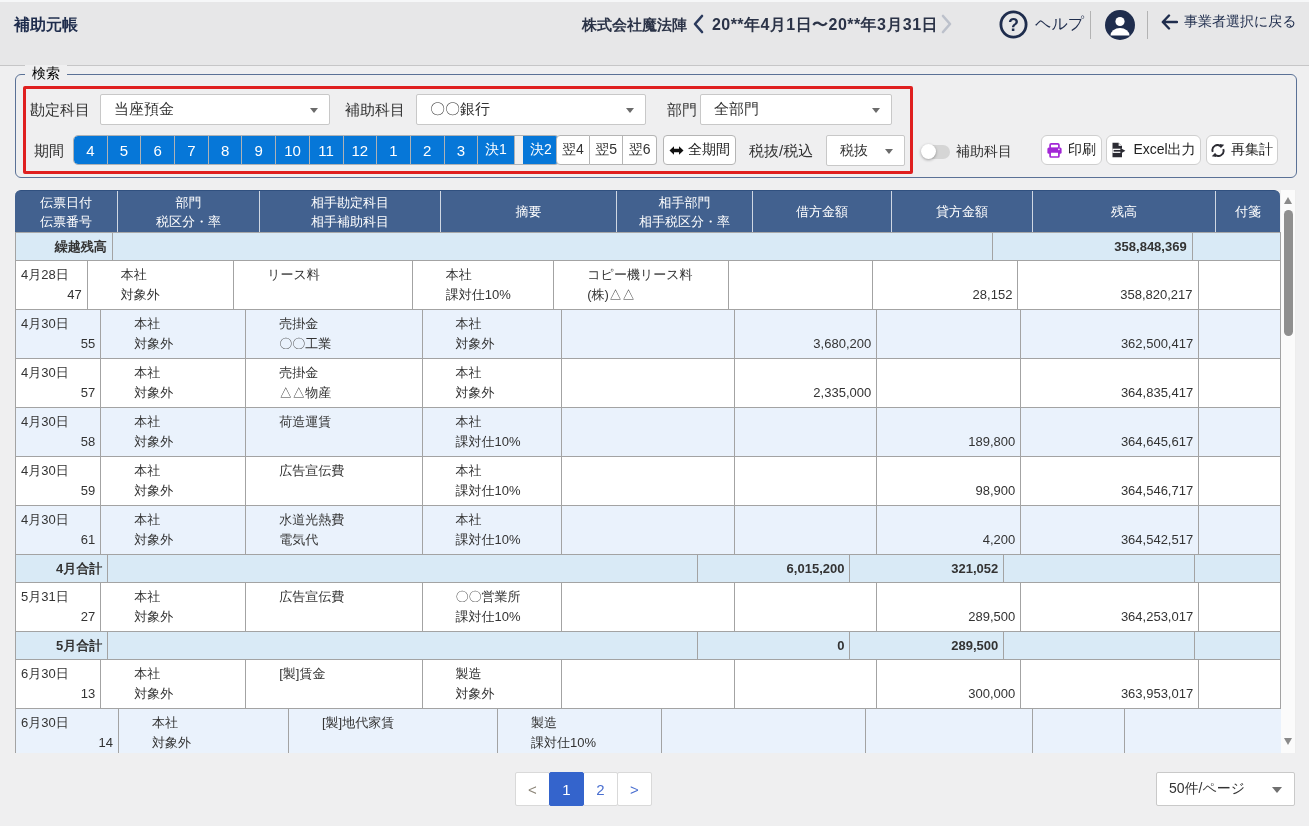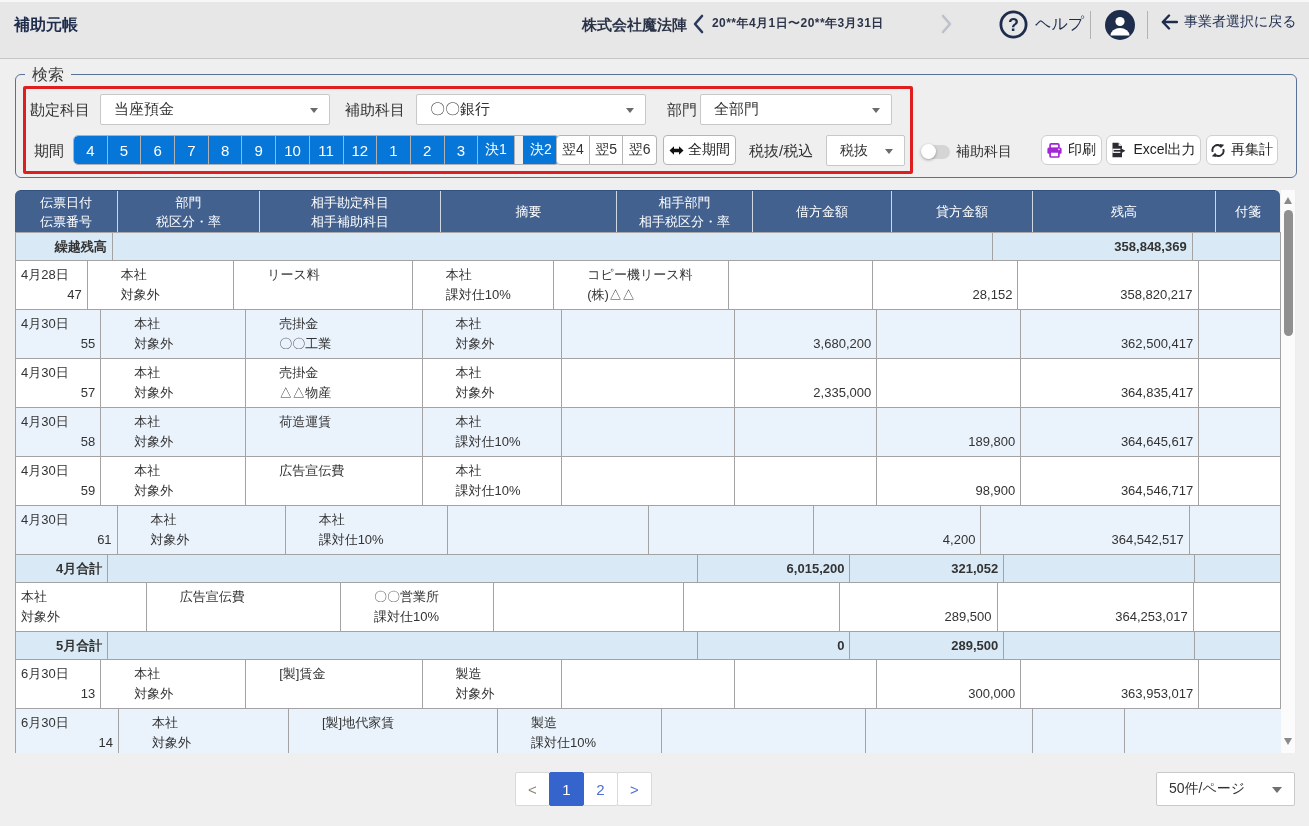--- a/index.html
+++ b/index.html
@@ -1,32 +1,32 @@
 <!DOCTYPE html>
 <html lang="ja"><head>
 <meta charset="utf-8">
 <style>
 * { margin:0; padding:0; box-sizing:border-box; }
 html,body { width:1309px; height:826px; overflow:hidden; }
 body { font-family:"Liberation Sans", sans-serif; background:#efeff0; color:#333; position:relative; }
 
 
-.topbar { position:absolute; left:0; top:0; width:1309px; height:59px; background:#e7e7e8; border-bottom:1px solid #c6c6c7; }
+.topbar { position:absolute; left:0; top:0; width:1309px; height:66px; background:#e7e7e8; border-bottom:1px solid #c6c6c7; }
 .title { position:absolute; left:14px; top:15px; font-size:16px; font-weight:bold; color:#1f2d4d; }
 .company { position:absolute; left:582px; top:16px; font-size:15px; font-weight:bold; color:#2b3347; }
 .chev { position:absolute; top:14px; }
-.datenav { position:absolute; left:712px; top:15px; font-size:12px; font-weight:bold; color:#2b3347; letter-spacing:0.45px; }
+.datenav { position:absolute; left:712px; top:15px; font-size:16px; font-weight:bold; color:#2b3347; letter-spacing:0.45px; }
 .helpwrap { position:absolute; left:999px; top:10px; display:flex; align-items:center; }
 .helptxt { font-size:16px; color:#1f2d4d; margin-left:7px; }
 .vdiv { position:absolute; top:11px; width:1px; height:28px; background:#b3b3b3; }
 .backwrap { position:absolute; left:1161px; top:13px; display:flex; align-items:center; color:#1f2d4d; font-size:14px; }
 
 
 .fieldset { position:absolute; left:15px; top:74px; width:1282px; height:104px; border:1px solid #5a7196; border-radius:6px; }
-.legend { position:absolute; left:9px; top:-10px; background:#efeff0; padding:0 7px; font-size:16px; color:#404040; }
+.legend { position:absolute; left:9px; top:-10px; background:#efeff0; padding:0 7px; font-size:14px; color:#000000; }
 .redbox { position:absolute; left:23px; top:86px; width:890px; height:88px; border:3px solid #df1f1f; border-radius:2px; }
 .lbl { position:absolute; font-size:15px; color:#333; }
 .sel { position:absolute; height:31px; background:#fff; border:1px solid #c8c8c8; border-radius:2px; font-size:15px; color:#333; display:flex; align-items:center; padding-left:13px; }
 .sel .arr { position:absolute; right:11px; top:13px; width:0; height:0; border-left:4px solid transparent; border-right:4px solid transparent; border-top:5px solid #6b6b6b; }
 
 .mgroup { position:absolute; left:73px; top:135px; height:30px; display:flex; border:1px solid #aeb2b6; border-radius:5px; overflow:hidden; }
 .mbtn { background:#0677d8; color:#fff; font-size:15px; display:flex; align-items:center; justify-content:center; border-right:1px solid #aeb2b6; }
 .mbtn.num { width:33.7px; }
 .mbtn.ketsu { width:36.5px; font-size:14px; }
 .mbtn.first { border-radius:4px 0 0 4px; }
@@ -357,20 +357,24 @@
       </div>
       <div class="row data alt">
         <div class="c" style="width:103px">
           <div class="c1l">4月30日</div>
           <div class="c1r">61</div>
         </div>
         <div class="c" style="width:142px">
           <div>本社</div>
           <div>対象外</div>
         </div>
+        <div class="c" style="width:181px">
+          <div>水道光熱費</div>
+          <div>電気代</div>
+        </div>
         <div class="c" style="width:136px">
           <div>本社</div>
           <div>課対仕10%</div>
         </div>
         <div class="c" style="width:176px">
           <div></div>
           <div></div>
         </div>
         <div class="c num" style="width:139px"></div>
         <div class="c num" style="width:141px">4,200</div>
@@ -379,20 +383,24 @@
       </div>
       <div class="row sum">
         <div class="c r" style="width:103px">4月合計</div>
         <div class="c" style="width:635px"></div>
         <div class="c r" style="width:139px">6,015,200</div>
         <div class="c r" style="width:141px">321,052</div>
         <div class="c" style="width:183px"></div>
         <div class="c" style="width:64px"></div>
       </div>
       <div class="row data">
+        <div class="c" style="width:103px">
+          <div class="c1l">5月31日</div>
+          <div class="c1r">27</div>
+        </div>
         <div class="c" style="width:142px">
           <div>本社</div>
           <div>対象外</div>
         </div>
         <div class="c" style="width:181px">
           <div>広告宣伝費</div>
           <div></div>
         </div>
         <div class="c" style="width:136px">
           <div>〇〇営業所</div>

